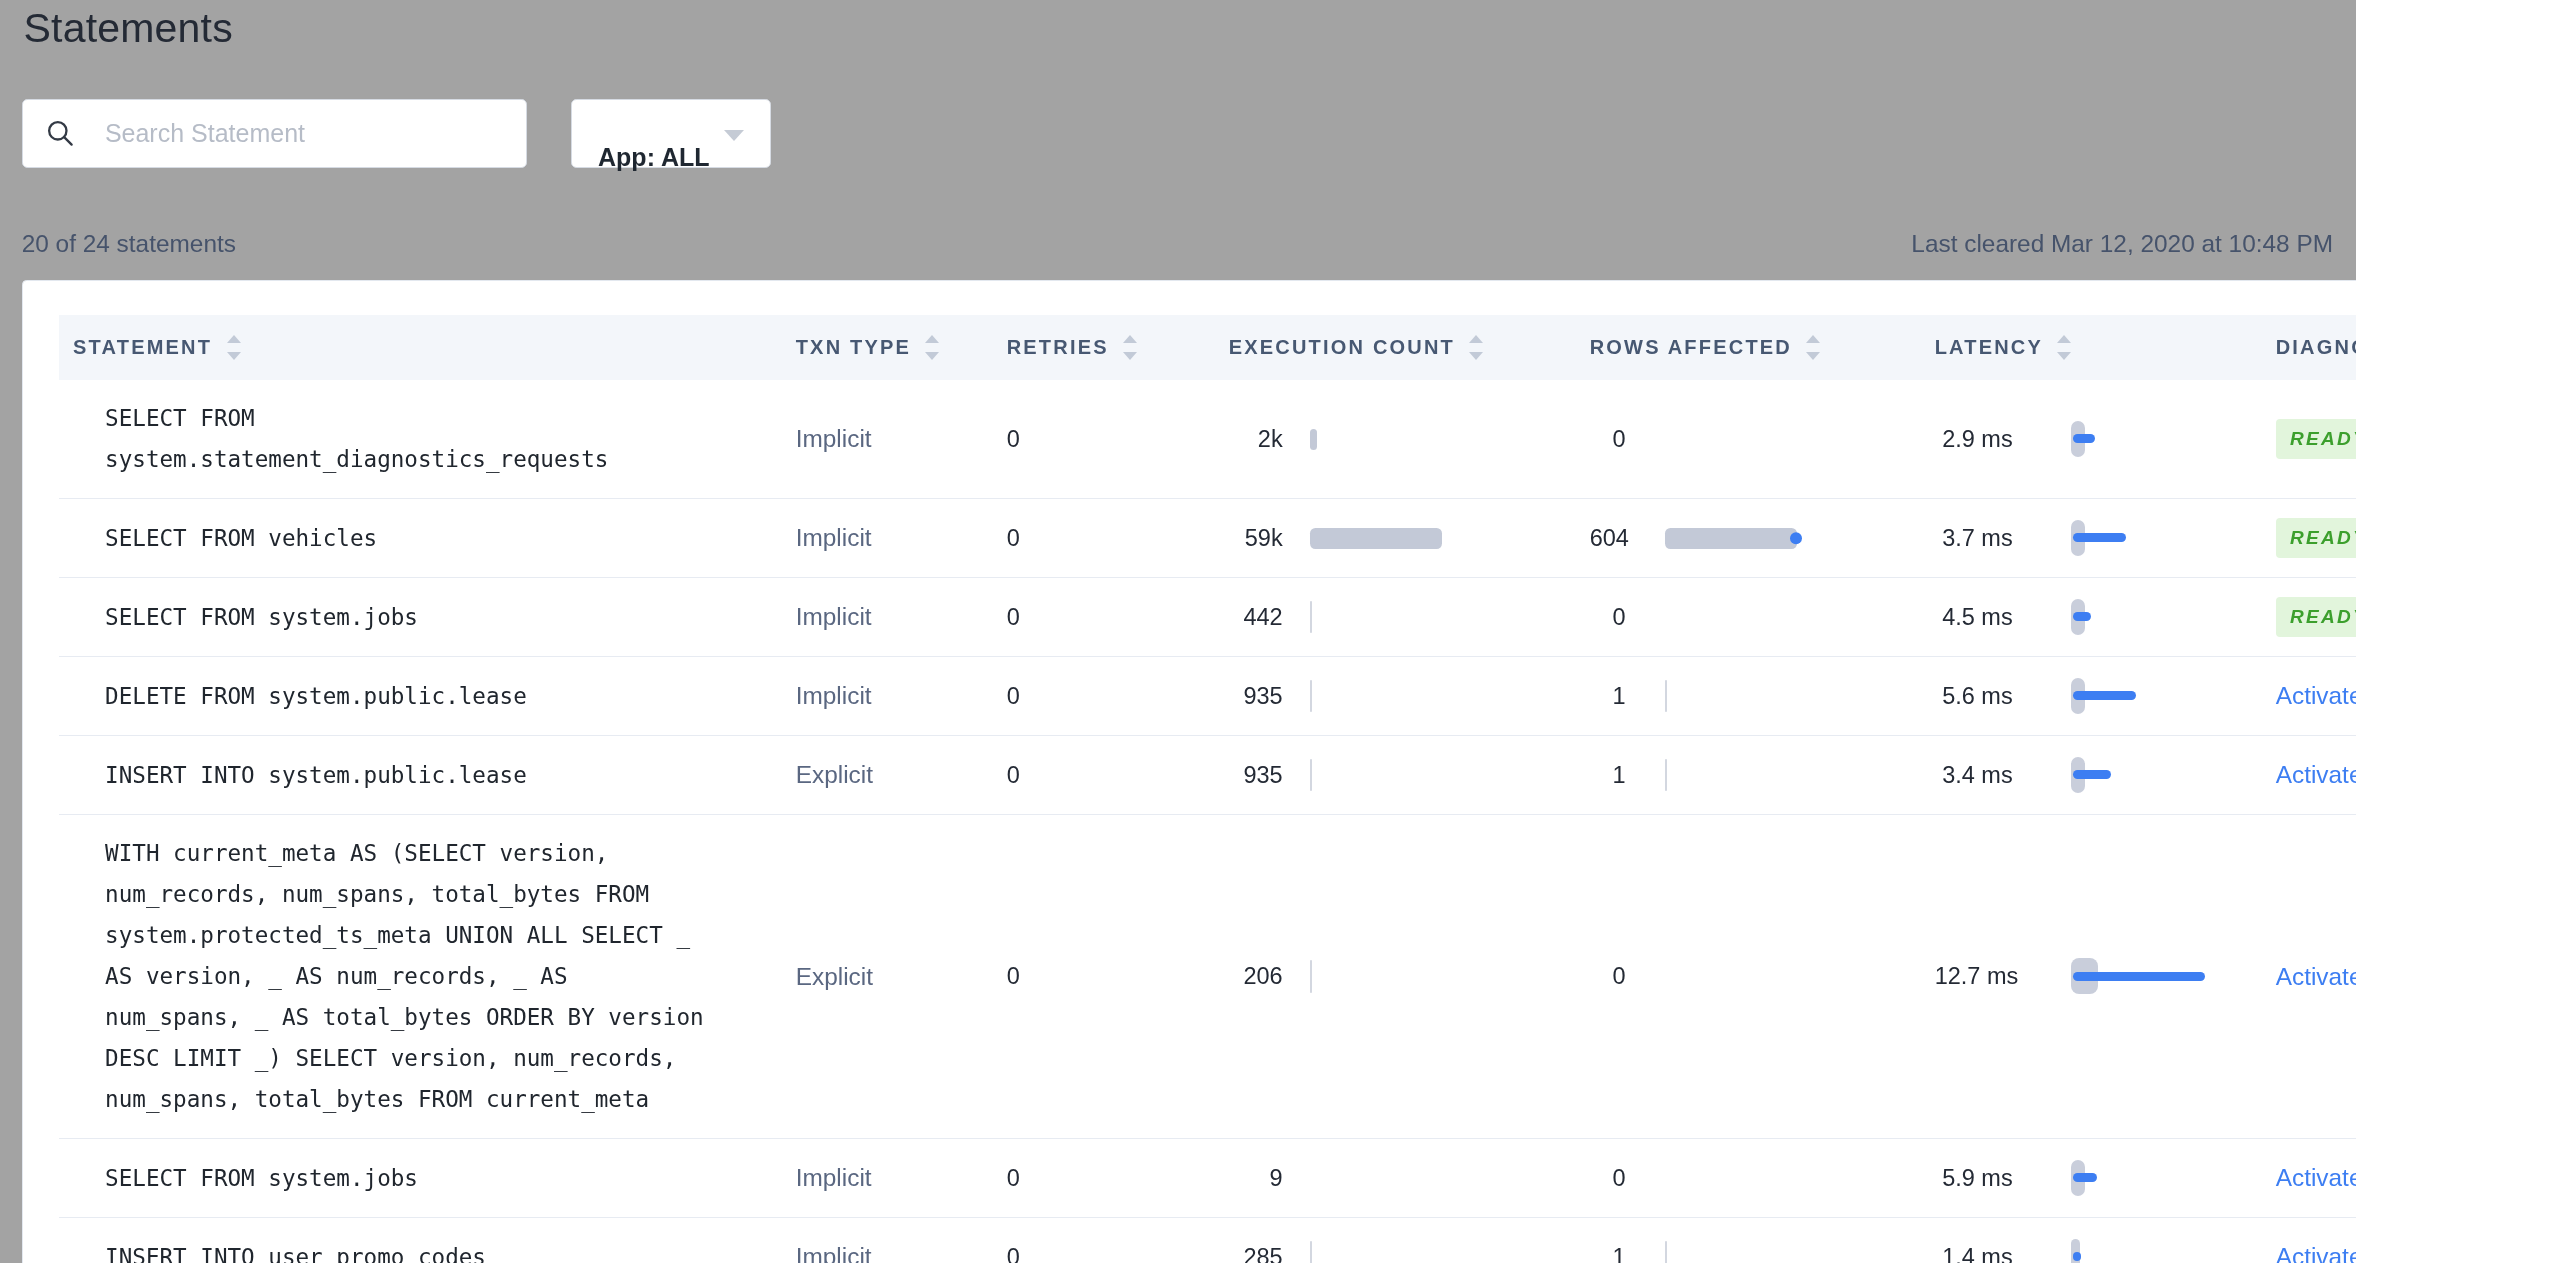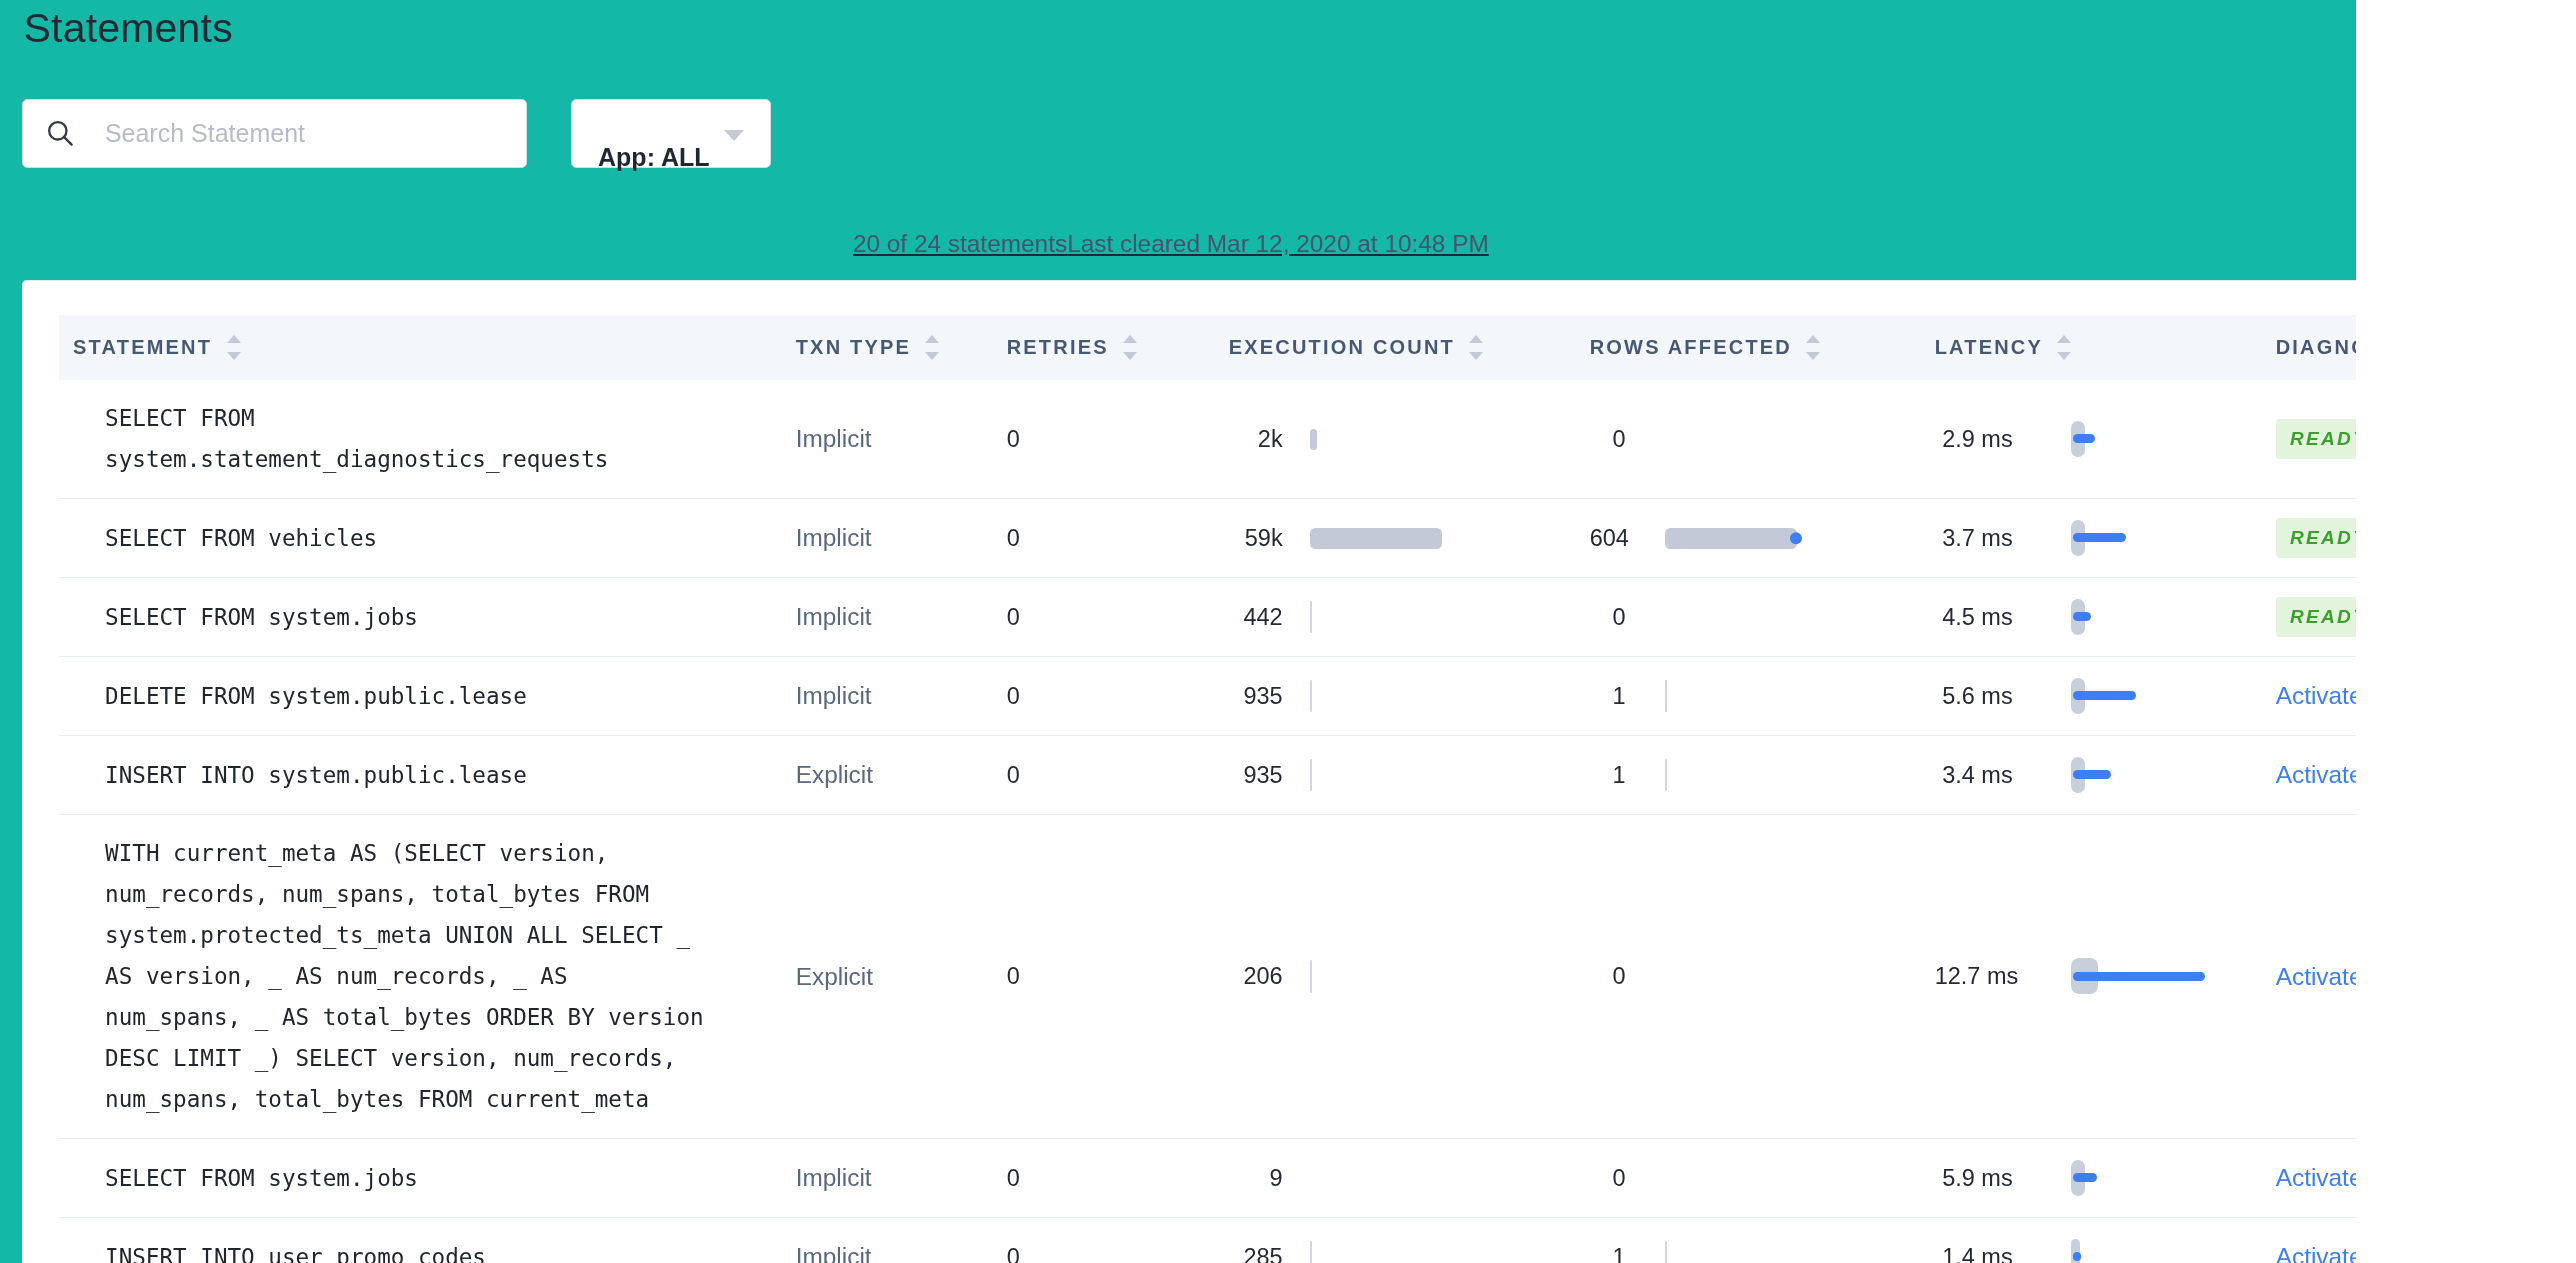--- a/index.html
+++ b/index.html
@@ -1,20 +1,20 @@
 <!DOCTYPE html>
 <html style="font-size:14.4px"><head>
 <meta charset="utf-8">
 <style>
   html,body{margin:0;padding:0;}
   #app{
     position:relative;
     width:2356px;height:1264px;
     overflow:hidden;
-    background:#14b8a6;
+    background:#a3a3a3;
     font-family:"Liberation Sans", sans-serif;
     color:#242a35;
   }
   
   .page-title{
     position:absolute;left:23.5px;top:5.4px;
     font-size:41px;font-weight:500;color:#242a35;letter-spacing:0.2px;
   }
   .search-box{
     position:absolute;left:21.7px;top:99px;width:505px;height:69px;
@@ -32,21 +32,21 @@
     background:#fff;border:0.9px solid #d6dbe3;border-radius:5.4px;
     display:flex;align-items:center;justify-content:center;gap:14.4px;
     cursor:pointer;box-sizing:border-box;
   }
   .app-filter .lbl{font-size:25px;font-weight:700;color:#1f2731;margin-top:47px;}
   .caret-down{
     width:0;height:0;margin-top:3.6px;
     border-left:10px solid transparent;border-right:10px solid transparent;
     border-top:11.7px solid #c5cbd5;
   }
-  .meta-row{position:absolute;left:21.7px;right:36px;top:230px;display:flex;justify-content:center;text-decoration:underline;}
+  .meta-row{position:absolute;left:21.7px;right:23px;top:230px;display:flex;justify-content:space-between;}
   .meta-row .txt{font-size:24.4px;color:#46536b;}
   
   .panel{
     position:absolute;left:21.7px;top:280px;width:2513px;height:1011px;
     background:#fff;border:0.9px solid #e3e8ef;border-radius:4.5px 4.5px 0 0;
     padding:34px 36px 0;box-sizing:border-box;
   }
   .thead,.tr{
     display:grid;
     grid-template-columns:737px 211px 222px 361px 345px 341px 224px;

